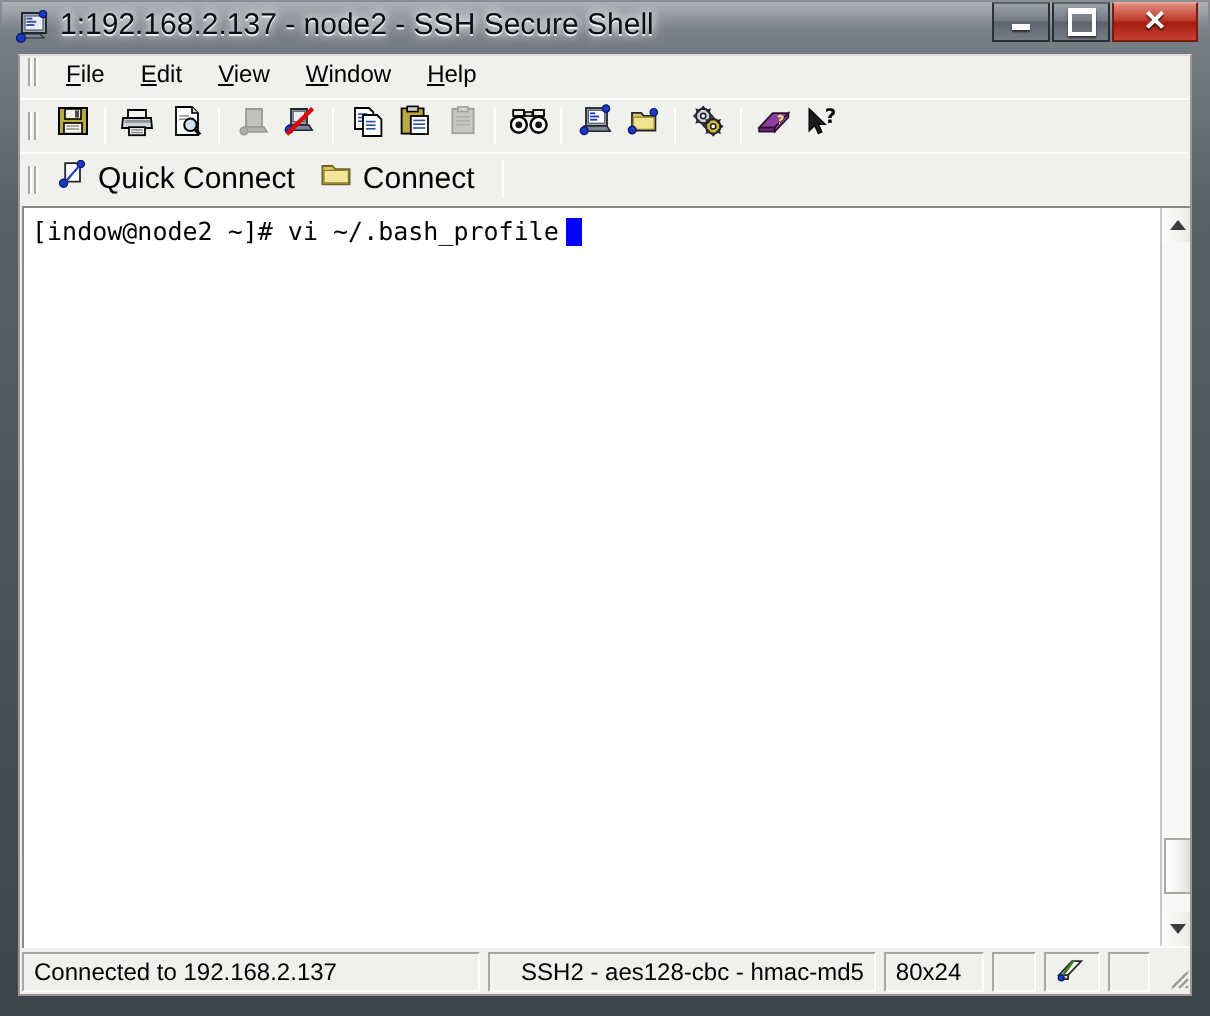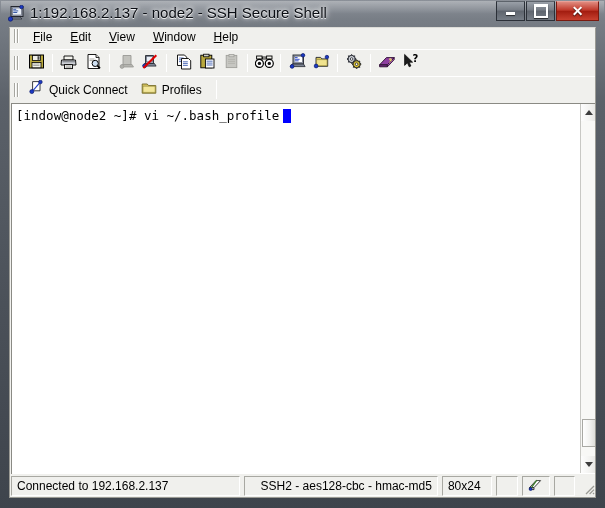--- a/index.html
+++ b/index.html
@@ -149,21 +149,21 @@
     position: absolute; left: 0; top: 48px; width: 587px; height: 26px;
     background: #f0f0ed;
     border-top: 1px solid #ffffff;
     display: flex; align-items: center;
   }
   .cbtn {
     height: 21px; display: flex; align-items: center; gap: 5px;
     padding: 0 7px 0 4px; cursor: default; flex: 0 0 auto;
     border: 1px solid transparent;
   }
-  .cbtn-label { font-size: 12px; color: #000; white-space: nowrap; }
+  .cbtn-label { font-size: 15px; color: #000; white-space: nowrap; }
   #connect-sep {
     width: 1px; height: 19px; margin-left: 6px;
     background: #a6a6a0; border-right: 1px solid #ffffff;
   }
 
   
   #terminal-wrap {
     position: absolute; left: 1px; top: 75px;
     width: 585px; height: 371px;
     background: #ffffff;
@@ -512,21 +512,21 @@
         <span class="cbtn-label">Quick Connect</span>
       </div>
 
       <div class="cbtn">
         <span>
         <svg width="16" height="14" viewBox="0 0 16 14">
           <path d="M1.2 3 h5 l1.4 1.6 h7.2 v7.6 h-13.6 z" fill="#d9c760" stroke="#6e6426" stroke-width="0.9"></path>
           <path d="M2 5.2 h12.2 v6.2 h-12.2 z" fill="#f3e79a" stroke="#8a7f31" stroke-width="0.6"></path>
         </svg>
         </span>
-        <span class="cbtn-label">Profiles</span>
+        <span class="cbtn-label">Connect</span>
       </div>
 
       <div id="connect-sep"></div>
     </div>
 
     <div id="terminal-wrap">
       <div id="terminal">
         <div class="term-line">
           <span>[indow@node2 ~]# vi ~/.bash_profile</span>
           <span id="term-cursor"></span>

